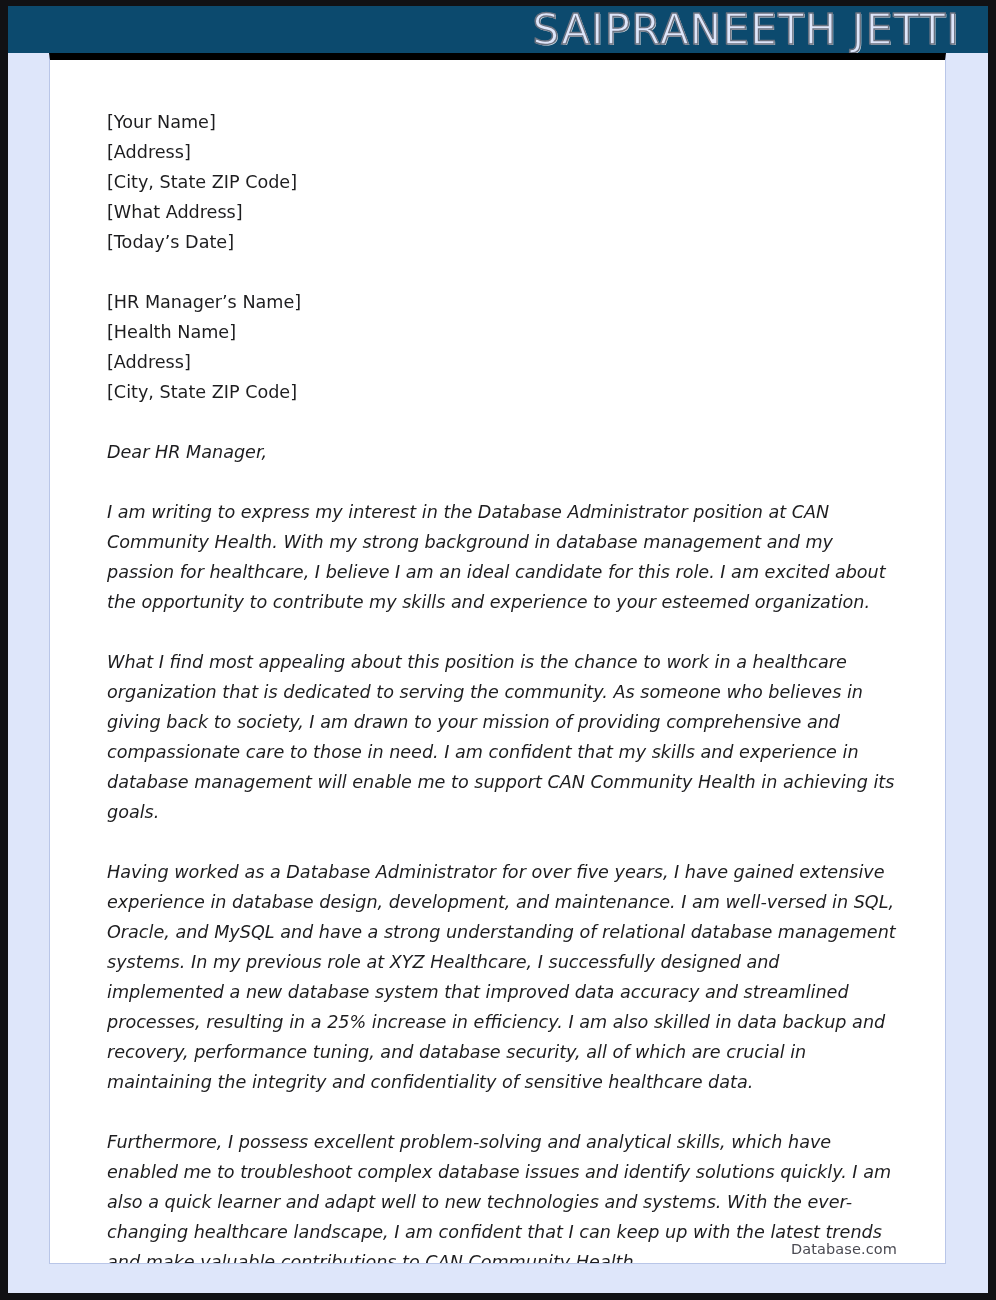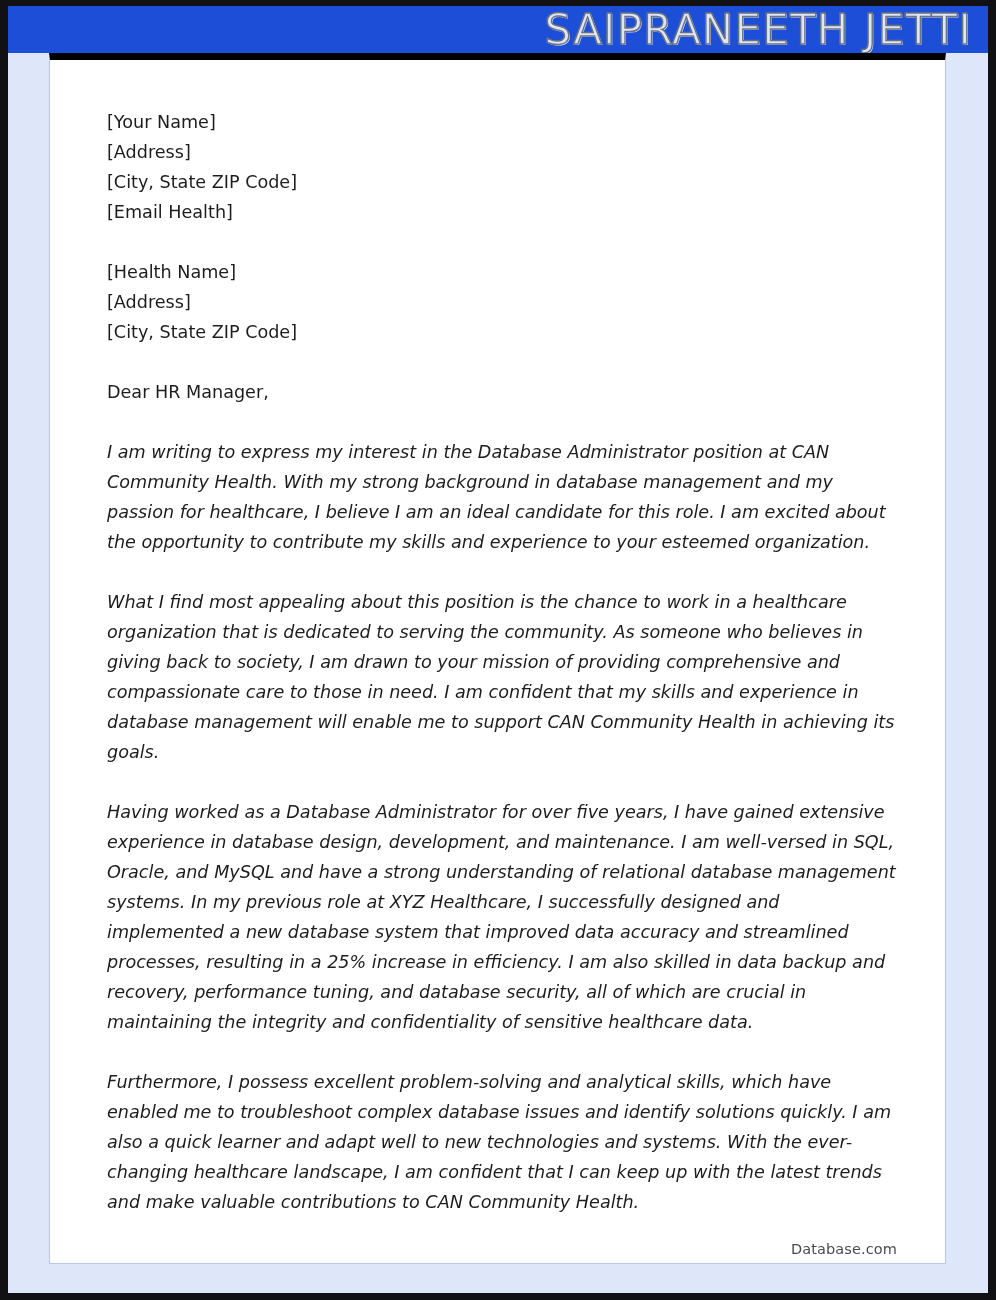--- a/index.html
+++ b/index.html
@@ -36,25 +36,25 @@
     overflow: hidden;
   }
 
   
   #letterhead {
     position: absolute;
     left: 0;
     top: 0;
     width: 100%;
     height: 47px;
-    background: #1d4ed8;
+    background: #0c4a6e;
     display: flex;
     align-items: center;
     justify-content: flex-end;
-    padding-right: 16px;
+    padding-right: 28px;
   }
   #letterhead-name {
     font-family: "DejaVu Sans", sans-serif;
     font-size: 42px;
     font-weight: 400;
     letter-spacing: 1.2px;
     line-height: 1;
     color: #dee6fa;
     -webkit-text-stroke: 1.4px #6b7280;
     text-shadow:
@@ -100,20 +100,21 @@
   .addr-line {
     white-space: nowrap;
   }
 
   .block-gap {
     height: 30px;
   }
 
   .salutation {
     margin: 0;
+    font-style: italic;
   }
 
   .para {
     margin: 0;
     text-align: left;
     font-style: italic;
   }
 
   
   #watermark {
@@ -138,26 +139,28 @@
 
     <div id="letterhead-rule"></div>
 
     <div id="letter-card">
       <div id="letter-body">
 
         <div>
           <div class="addr-line">[Your Name]</div>
           <div class="addr-line">[Address]</div>
           <div class="addr-line">[City, State ZIP Code]</div>
-          <div class="addr-line">[Email Health]</div>
+          <div class="addr-line">[What Address]</div>
+          <div class="addr-line">[Today’s Date]</div>
         </div>
 
         <div class="block-gap"></div>
 
         <div>
+          <div class="addr-line">[HR Manager’s Name]</div>
           <div class="addr-line">[Health Name]</div>
           <div class="addr-line">[Address]</div>
           <div class="addr-line">[City, State ZIP Code]</div>
         </div>
 
         <div class="block-gap"></div>
 
         <p class="salutation">Dear HR Manager,</p>
 
         <div class="block-gap"></div>

